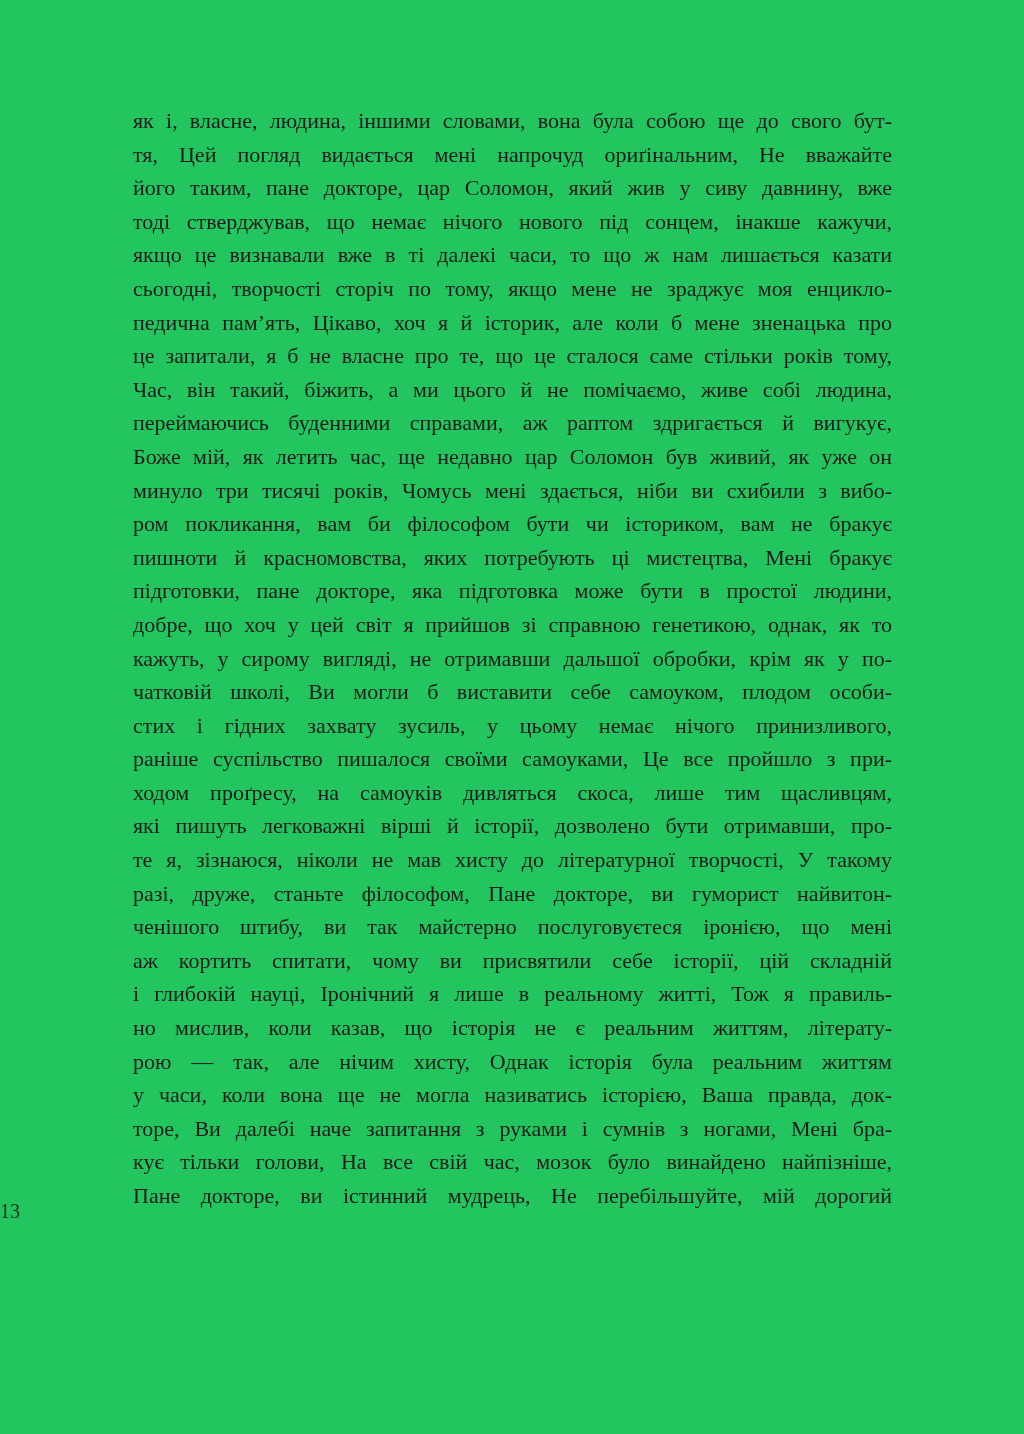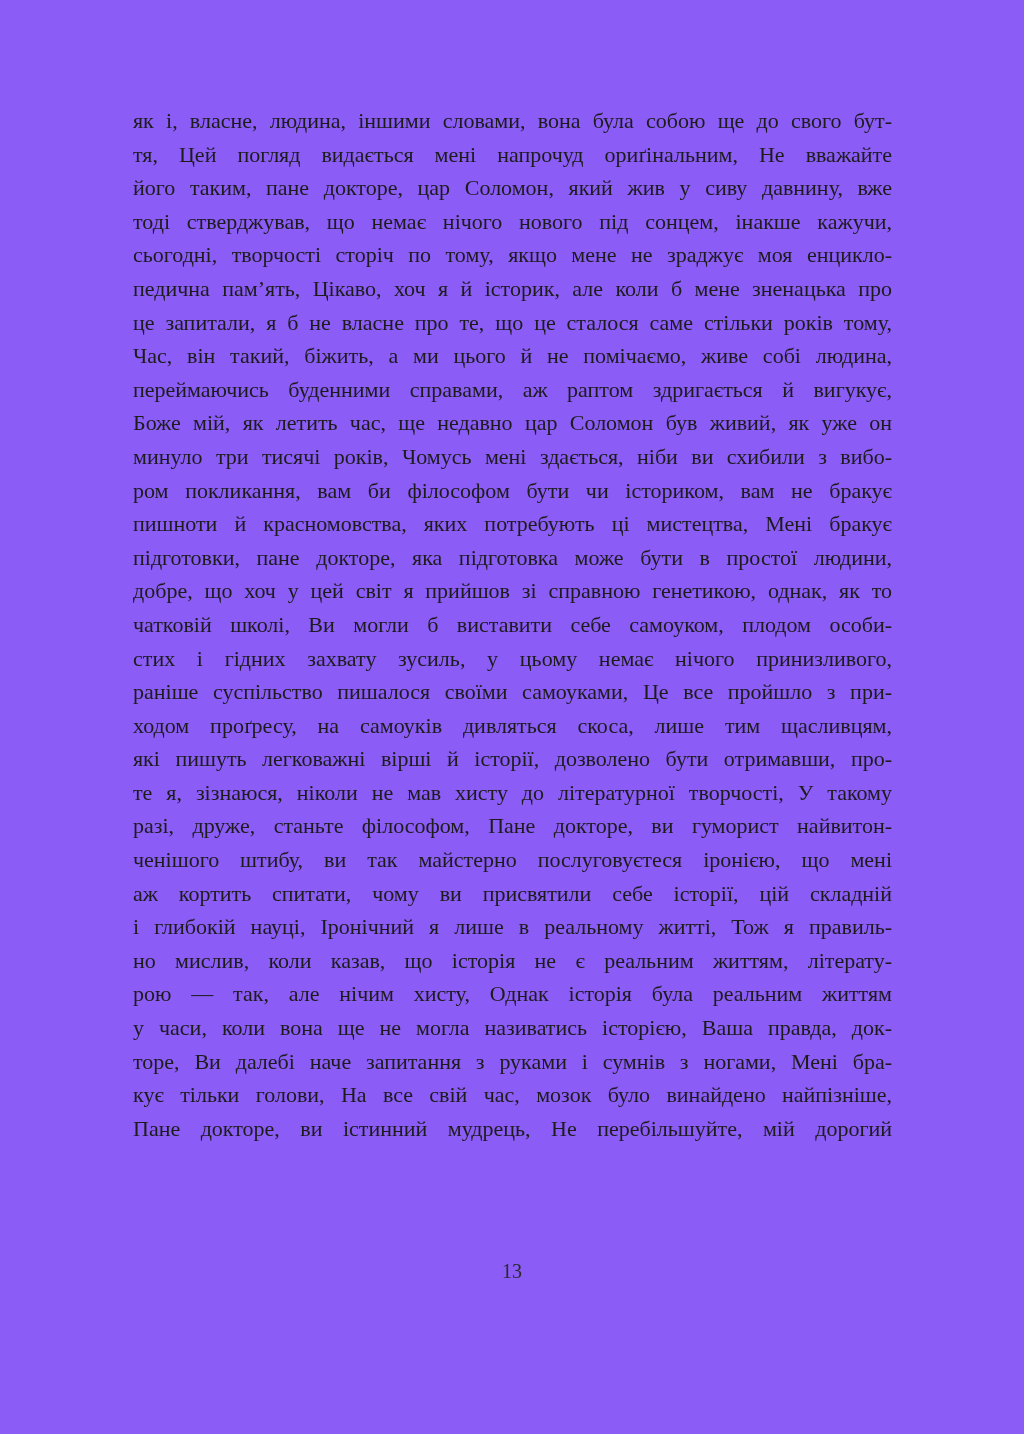--- a/index.html
+++ b/index.html
@@ -4,70 +4,72 @@
 <style>
   html, body {
     margin: 0;
     padding: 0;
     background: #ffffff;
   }
   .book-page {
     position: relative;
     width: 1024px;
     height: 1434px;
-    background: #8b5cf6;
+    background: #22c55e;
     font-family: "Liberation Serif", "DejaVu Serif", serif;
     overflow: hidden;
   }
   .body-text {
     position: absolute;
     left: 133px;
     top: 104px;
     width: 759px;
     color: #1c1c1c;
     font-size: 22px;
     line-height: 33.6px;
   }
   .text-line {
     text-align: justify;
     text-align-last: justify;
     -moz-text-align-last: justify;
     white-space: normal;
   }
   .page-number {
     position: absolute;
-    top: 1258px;
+    top: 1198px;
     left: 0;
     width: 100%;
-    text-align: center;
+    text-align: left;
     color: #2a2a2a;
     font-size: 20px;
     line-height: 26px;
   }
 </style>
 </head>
 <body>
 
 <div class="book-page">
   <div class="body-text">
       <div class="text-line">як і, власне, людина, іншими словами, вона була собою ще до свого бут-</div>
       <div class="text-line">тя, Цей погляд видається мені напрочуд ориґінальним, Не вважайте</div>
       <div class="text-line">його таким, пане докторе, цар Соломон, який жив у сиву давнину, вже</div>
       <div class="text-line">тоді стверджував, що немає нічого нового під сонцем, інакше кажучи,</div>
+      <div class="text-line">якщо це визнавали вже в ті далекі часи, то що ж нам лишається казати</div>
       <div class="text-line">сьогодні, творчості сторіч по тому, якщо мене не зраджує моя енцикло-</div>
       <div class="text-line">педична пам’ять, Цікаво, хоч я й історик, але коли б мене зненацька про</div>
       <div class="text-line">це запитали, я б не власне про те, що це сталося саме стільки років тому,</div>
       <div class="text-line">Час, він такий, біжить, а ми цього й не помічаємо, живе собі людина,</div>
       <div class="text-line">переймаючись буденними справами, аж раптом здригається й вигукує,</div>
       <div class="text-line">Боже мій, як летить час, ще недавно цар Соломон був живий, як уже он</div>
       <div class="text-line">минуло три тисячі років, Чомусь мені здається, ніби ви схибили з вибо-</div>
       <div class="text-line">ром покликання, вам би філософом бути чи істориком, вам не бракує</div>
       <div class="text-line">пишноти й красномовства, яких потребують ці мистецтва, Мені бракує</div>
       <div class="text-line">підготовки, пане докторе, яка підготовка може бути в простої людини,</div>
       <div class="text-line">добре, що хоч у цей світ я прийшов зі справною генетикою, однак, як то</div>
+      <div class="text-line">кажуть, у сирому вигляді, не отримавши дальшої обробки, крім як у по-</div>
       <div class="text-line">чатковій школі, Ви могли б виставити себе самоуком, плодом особи-</div>
       <div class="text-line">стих і гідних захвату зусиль, у цьому немає нічого принизливого,</div>
       <div class="text-line">раніше суспільство пишалося своїми самоуками, Це все пройшло з при-</div>
       <div class="text-line">ходом проґресу, на самоуків дивляться скоса, лише тим щасливцям,</div>
       <div class="text-line">які пишуть легковажні вірші й історії, дозволено бути отримавши, про-</div>
       <div class="text-line">те я, зізнаюся, ніколи не мав хисту до літературної творчості, У такому</div>
       <div class="text-line">разі, друже, станьте філософом, Пане докторе, ви гуморист найвитон-</div>
       <div class="text-line">ченішого штибу, ви так майстерно послуговуєтеся іронією, що мені</div>
       <div class="text-line">аж кортить спитати, чому ви присвятили себе історії, цій складній</div>
       <div class="text-line">і глибокій науці, Іронічний я лише в реальному житті, Тож я правиль-</div>

